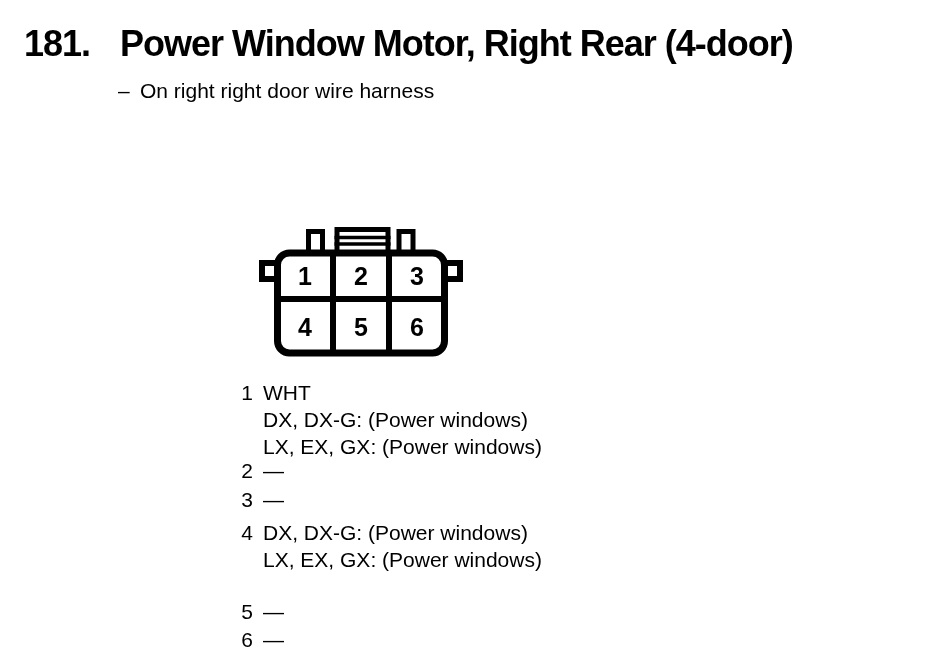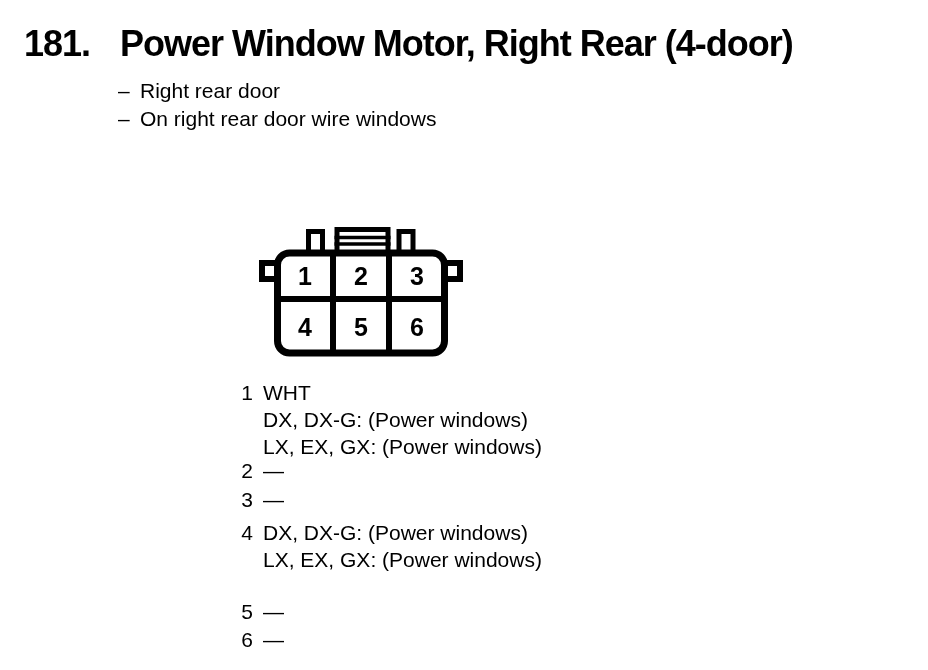--- a/index.html
+++ b/index.html
@@ -97,24 +97,21 @@
 </head>
 <body>
 
 <div class="page">
 
   <span class="h-num">181.</span>
   <span class="h-title">Power Window Motor, Right Rear (4-door)</span>
 
   <div class="details">
     <div class="detail-line">
-      <span class="dash">–</span><span>Right rear door</span>
-    </div>
-    <div class="detail-line">
-      <span class="dash">–</span><span>On right rear door wire windows</span>
+      <span class="dash">–</span><span>On right right door wire harness</span>
     </div>
   </div>
 
   <svg class="connector" width="210" height="134" viewBox="0 0 210 134">
 
     <rect x="51.5" y="5.5" width="14" height="22" fill="#ffffff" stroke="#000000" stroke-width="5"></rect>
     <rect x="142" y="5.5" width="14" height="22" fill="#ffffff" stroke="#000000" stroke-width="5"></rect>
     <rect x="80" y="3.5" width="51" height="24" fill="#ffffff" stroke="#000000" stroke-width="5"></rect>
     <line x1="77.5" y1="11.5" x2="133.5" y2="11.5" stroke="#000000" stroke-width="3.5"></line>
     <line x1="77.5" y1="18" x2="133.5" y2="18" stroke="#000000" stroke-width="3.5"></line>

